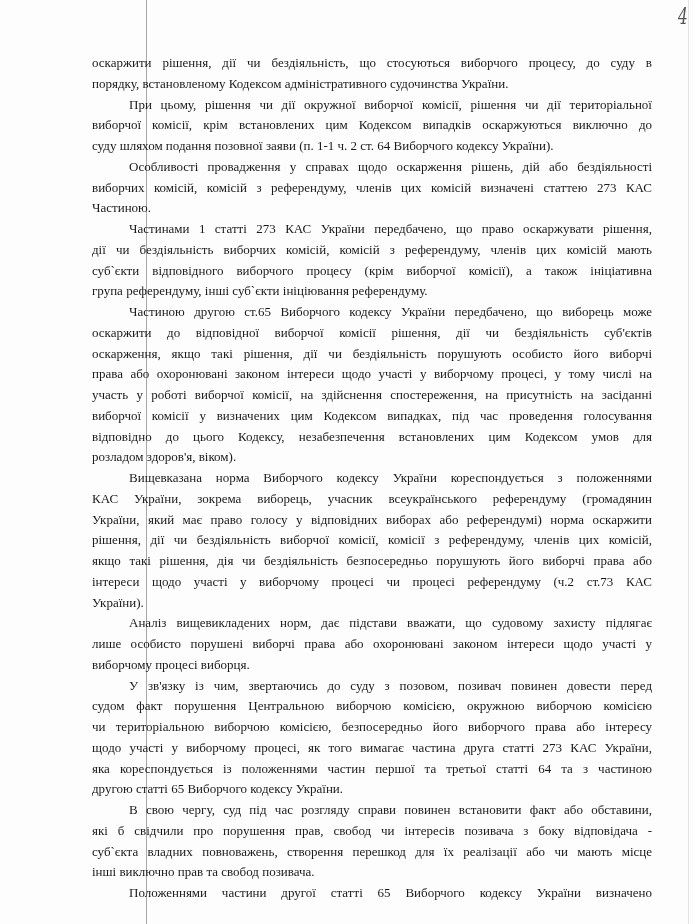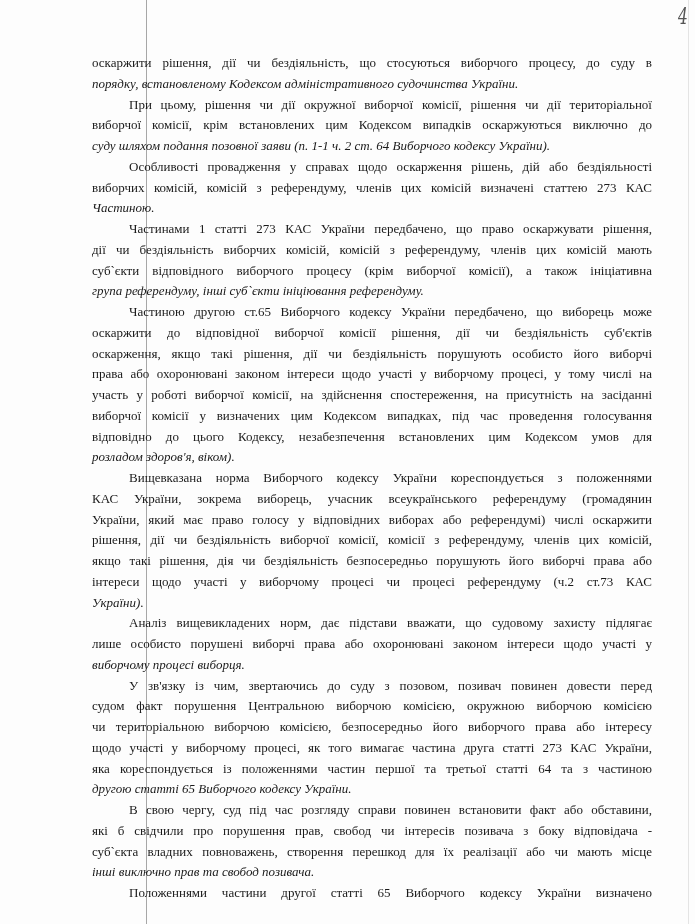--- a/index.html
+++ b/index.html
@@ -3,21 +3,21 @@
 <meta charset="utf-8">
 <style>
   html, body { margin: 0; padding: 0; background: #ffffff; }
   body { width: 695px; height: 924px; position: relative; overflow: hidden; }
   .page { position: absolute; left: 0; top: 0; width: 695px; height: 924px; background: #fdfdfd; }
   .vline { position: absolute; left: 146px; top: 0; width: 1px; height: 924px; background: #8a8a8a; opacity: 0.75; }
   .vline-right { position: absolute; left: 688px; top: 0; width: 1px; height: 924px; background: #e4e4e4; }
   .page-num { position: absolute; left: 676px; top: 4px; font-family: "DejaVu Serif", serif; font-style: italic; font-size: 22px; color: #555; transform: scaleX(0.7); }
   .body-text { position: absolute; left: 92px; top: 53px; width: 560px; font-family: "Liberation Serif", serif; font-size: 13px; color: #1a1a1a; }
   .ln { display: block; height: 20.75px; line-height: 20.75px; white-space: nowrap; text-align: justify; text-align-last: justify; }
-  .ln.last { text-align-last: left; font-style: italic; }
+  .ln.last { text-align-last: left; }
   .ln.ind { padding-left: 37px; }
 </style>
 </head>
 <body>
 
 <div class="page">
   <div class="vline"></div>
   <div class="vline-right"></div>
   <div class="page-num">4</div>
   <div class="body-text" id="body-text">
@@ -47,21 +47,21 @@
         <span class="ln">оскарження, якщо такі рішення, дії чи бездіяльність порушують особисто його виборчі</span>
         <span class="ln">права або охоронювані законом інтереси щодо участі у виборчому процесі, у тому числі на</span>
         <span class="ln">участь у роботі виборчої комісії, на здійснення спостереження, на присутність на засіданні</span>
         <span class="ln">виборчої комісії у визначених цим Кодексом випадках, під час проведення голосування</span>
         <span class="ln">відповідно до цього Кодексу, незабезпечення встановлених цим Кодексом умов для</span>
         <span class="ln last">розладом здоров'я, віком).</span>
       </div>
       <div>
         <span class="ln ind">Вищевказана норма Виборчого кодексу України кореспондується з положеннями</span>
         <span class="ln">КАС України, зокрема виборець, учасник всеукраїнського референдуму (громадянин</span>
-        <span class="ln">України, який має право голосу у відповідних виборах або референдумі) числі оскаржити</span>
+        <span class="ln">України, який має право голосу у відповідних виборах або референдумі) норма оскаржити</span>
         <span class="ln">рішення, дії чи бездіяльність виборчої комісії, комісії з референдуму, членів цих комісій,</span>
         <span class="ln">якщо такі рішення, дія чи бездіяльність безпосередньо порушують його виборчі права або</span>
         <span class="ln">інтереси щодо участі у виборчому процесі чи процесі референдуму (ч.2 ст.73 КАС</span>
         <span class="ln last">України).</span>
       </div>
       <div>
         <span class="ln ind">Аналіз вищевикладених норм, дає підстави вважати, що судовому захисту підлягає</span>
         <span class="ln">лише особисто порушені виборчі права або охоронювані законом інтереси щодо участі у</span>
         <span class="ln last">виборчому процесі виборця.</span>
       </div>

